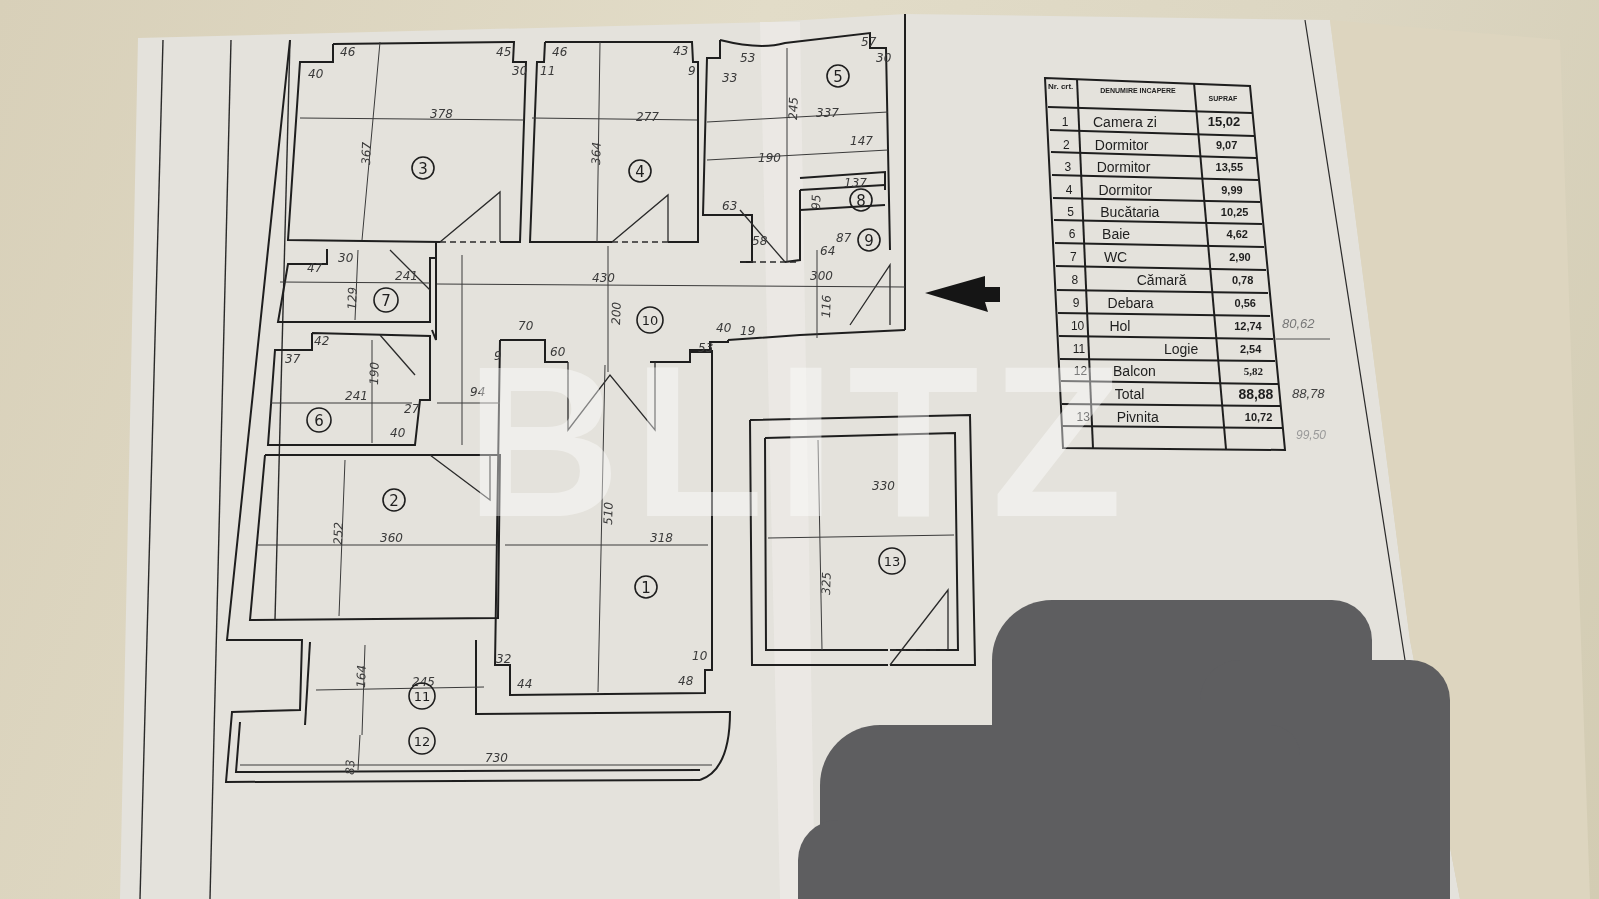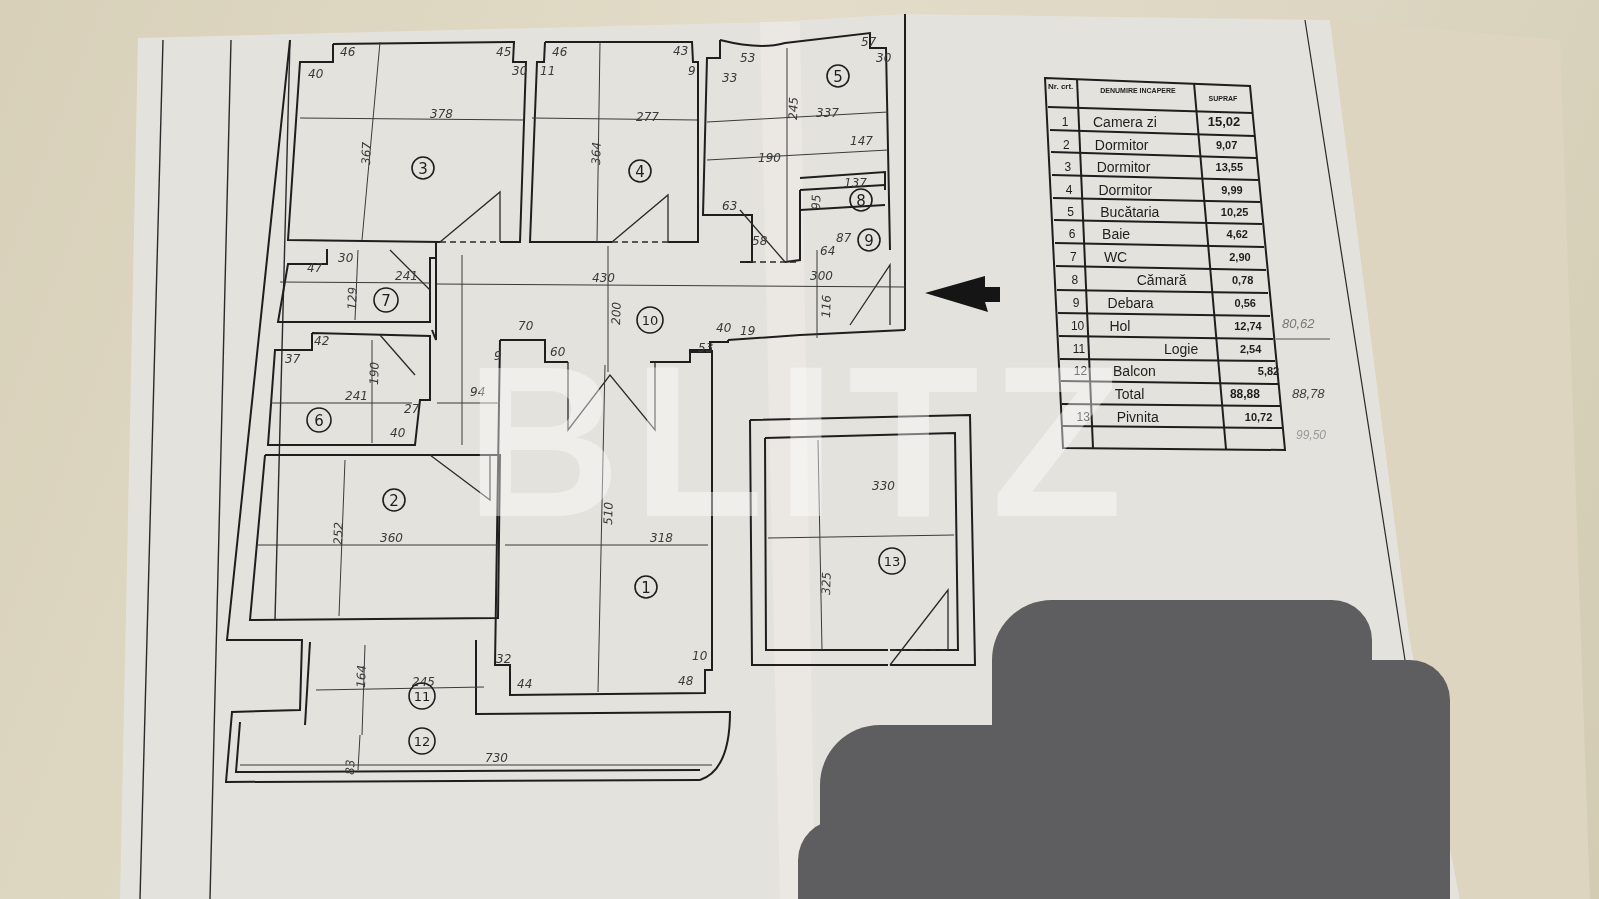--- a/index.html
+++ b/index.html
@@ -299,24 +299,24 @@
       <div style="position: absolute; left: 1101.56px; top: 294px; width: 110px; font-size: 14px; color: rgb(30, 30, 30); line-height: 18px; padding-left: 6px;">Debara</div>
       <div style="position: absolute; left: 1219.28px; top: 294px; width: 52px; font-size: 11px; color: rgb(30, 30, 30); line-height: 18px; text-align: center; font-weight: bold;">0,56</div>
       <div style="position: absolute; left: 1064.6px; top: 317px; width: 26px; font-size: 12px; color: rgb(30, 30, 30); line-height: 18px; text-align: center;">10</div>
       <div style="position: absolute; left: 1103.38px; top: 317px; width: 110px; font-size: 14px; color: rgb(30, 30, 30); line-height: 18px; padding-left: 6px;">Hol</div>
       <div style="position: absolute; left: 1221.94px; top: 317px; width: 52px; font-size: 11px; color: rgb(30, 30, 30); line-height: 18px; text-align: center; font-weight: bold;">12,74</div>
       <div style="position: absolute; left: 1066px; top: 340px; width: 26px; font-size: 12px; color: rgb(30, 30, 30); line-height: 18px; text-align: center;">11</div>
       <div style="position: absolute; left: 1158px; top: 340px; width: 110px; font-size: 14px; color: rgb(30, 30, 30); line-height: 18px; padding-left: 6px;">Logie</div>
       <div style="position: absolute; left: 1224.6px; top: 340px; width: 52px; font-size: 11px; color: rgb(30, 30, 30); line-height: 18px; text-align: center; font-weight: bold;">2,54</div>
       <div style="position: absolute; left: 1067.4px; top: 362px; width: 26px; font-size: 12px; color: rgb(30, 30, 30); line-height: 18px; text-align: center;">12</div>
       <div style="position: absolute; left: 1107.02px; top: 362px; width: 110px; font-size: 14px; color: rgb(30, 30, 30); line-height: 18px; padding-left: 6px;">Balcon</div>
-      <div style="position: absolute; left: 1227.26px; top: 362px; width: 52px; font-size: 11px; color: rgb(30, 30, 30); line-height: 18px; text-align: right; font-weight: bold;">5,82</div>
+      <div style="position: absolute; left: 1227.26px; top: 362px; width: 52px; font-size: 11px; color: rgb(30, 30, 30); line-height: 18px; text-align: center; font-weight: bold; font-family: Liberation Serif, serif;">5,82</div>
       <div style="position: absolute; left: 1068.8px; top: 385px; width: 26px; font-size: 12px; color: rgb(30, 30, 30); line-height: 18px; text-align: center;"></div>
       <div style="position: absolute; left: 1108.84px; top: 385px; width: 110px; font-size: 14px; color: rgb(30, 30, 30); line-height: 18px; padding-left: 6px;">Total</div>
-      <div style="position: absolute; left: 1229.92px; top: 385px; width: 52px; font-size: 12px; color: rgb(30, 30, 30); line-height: 18px; font-weight: bold;">88,88</div>
+      <div style="position: absolute; left: 1229.92px; top: 385px; width: 52px; font-size: 14px; color: rgb(30, 30, 30); line-height: 18px; text-align: center; font-weight: bold;">88,88</div>
       <div style="position: absolute; left: 1070.2px; top: 408px; width: 26px; font-size: 12px; color: rgb(30, 30, 30); line-height: 18px; text-align: center;">13</div>
       <div style="position: absolute; left: 1110.66px; top: 408px; width: 110px; font-size: 14px; color: rgb(30, 30, 30); line-height: 18px; padding-left: 6px;">Pivnita</div>
       <div style="position: absolute; left: 1232.58px; top: 408px; width: 52px; font-size: 11px; color: rgb(30, 30, 30); line-height: 18px; text-align: center; font-weight: bold;">10,72</div>
       <div style="position: absolute; left: 1071.6px; top: 430px; width: 26px; font-size: 12px; color: rgb(30, 30, 30); line-height: 18px; text-align: center;"></div>
       <div style="position: absolute; left: 1112.48px; top: 430px; width: 110px; font-size: 14px; color: rgb(30, 30, 30); line-height: 18px; padding-left: 6px;"></div>
       <div style="position: absolute; left: 1235.24px; top: 430px; width: 52px; font-size: 11px; color: rgb(30, 30, 30); line-height: 18px; text-align: center; font-weight: bold;"></div>
     </div>
 
   <div style="position:absolute;left:1282px;top:316px;font-size:13px;color:#777;font-style:italic;">80,62</div>
   <div style="position:absolute;left:1292px;top:386px;font-size:13px;color:#404040;font-style:italic;">88,78</div>

